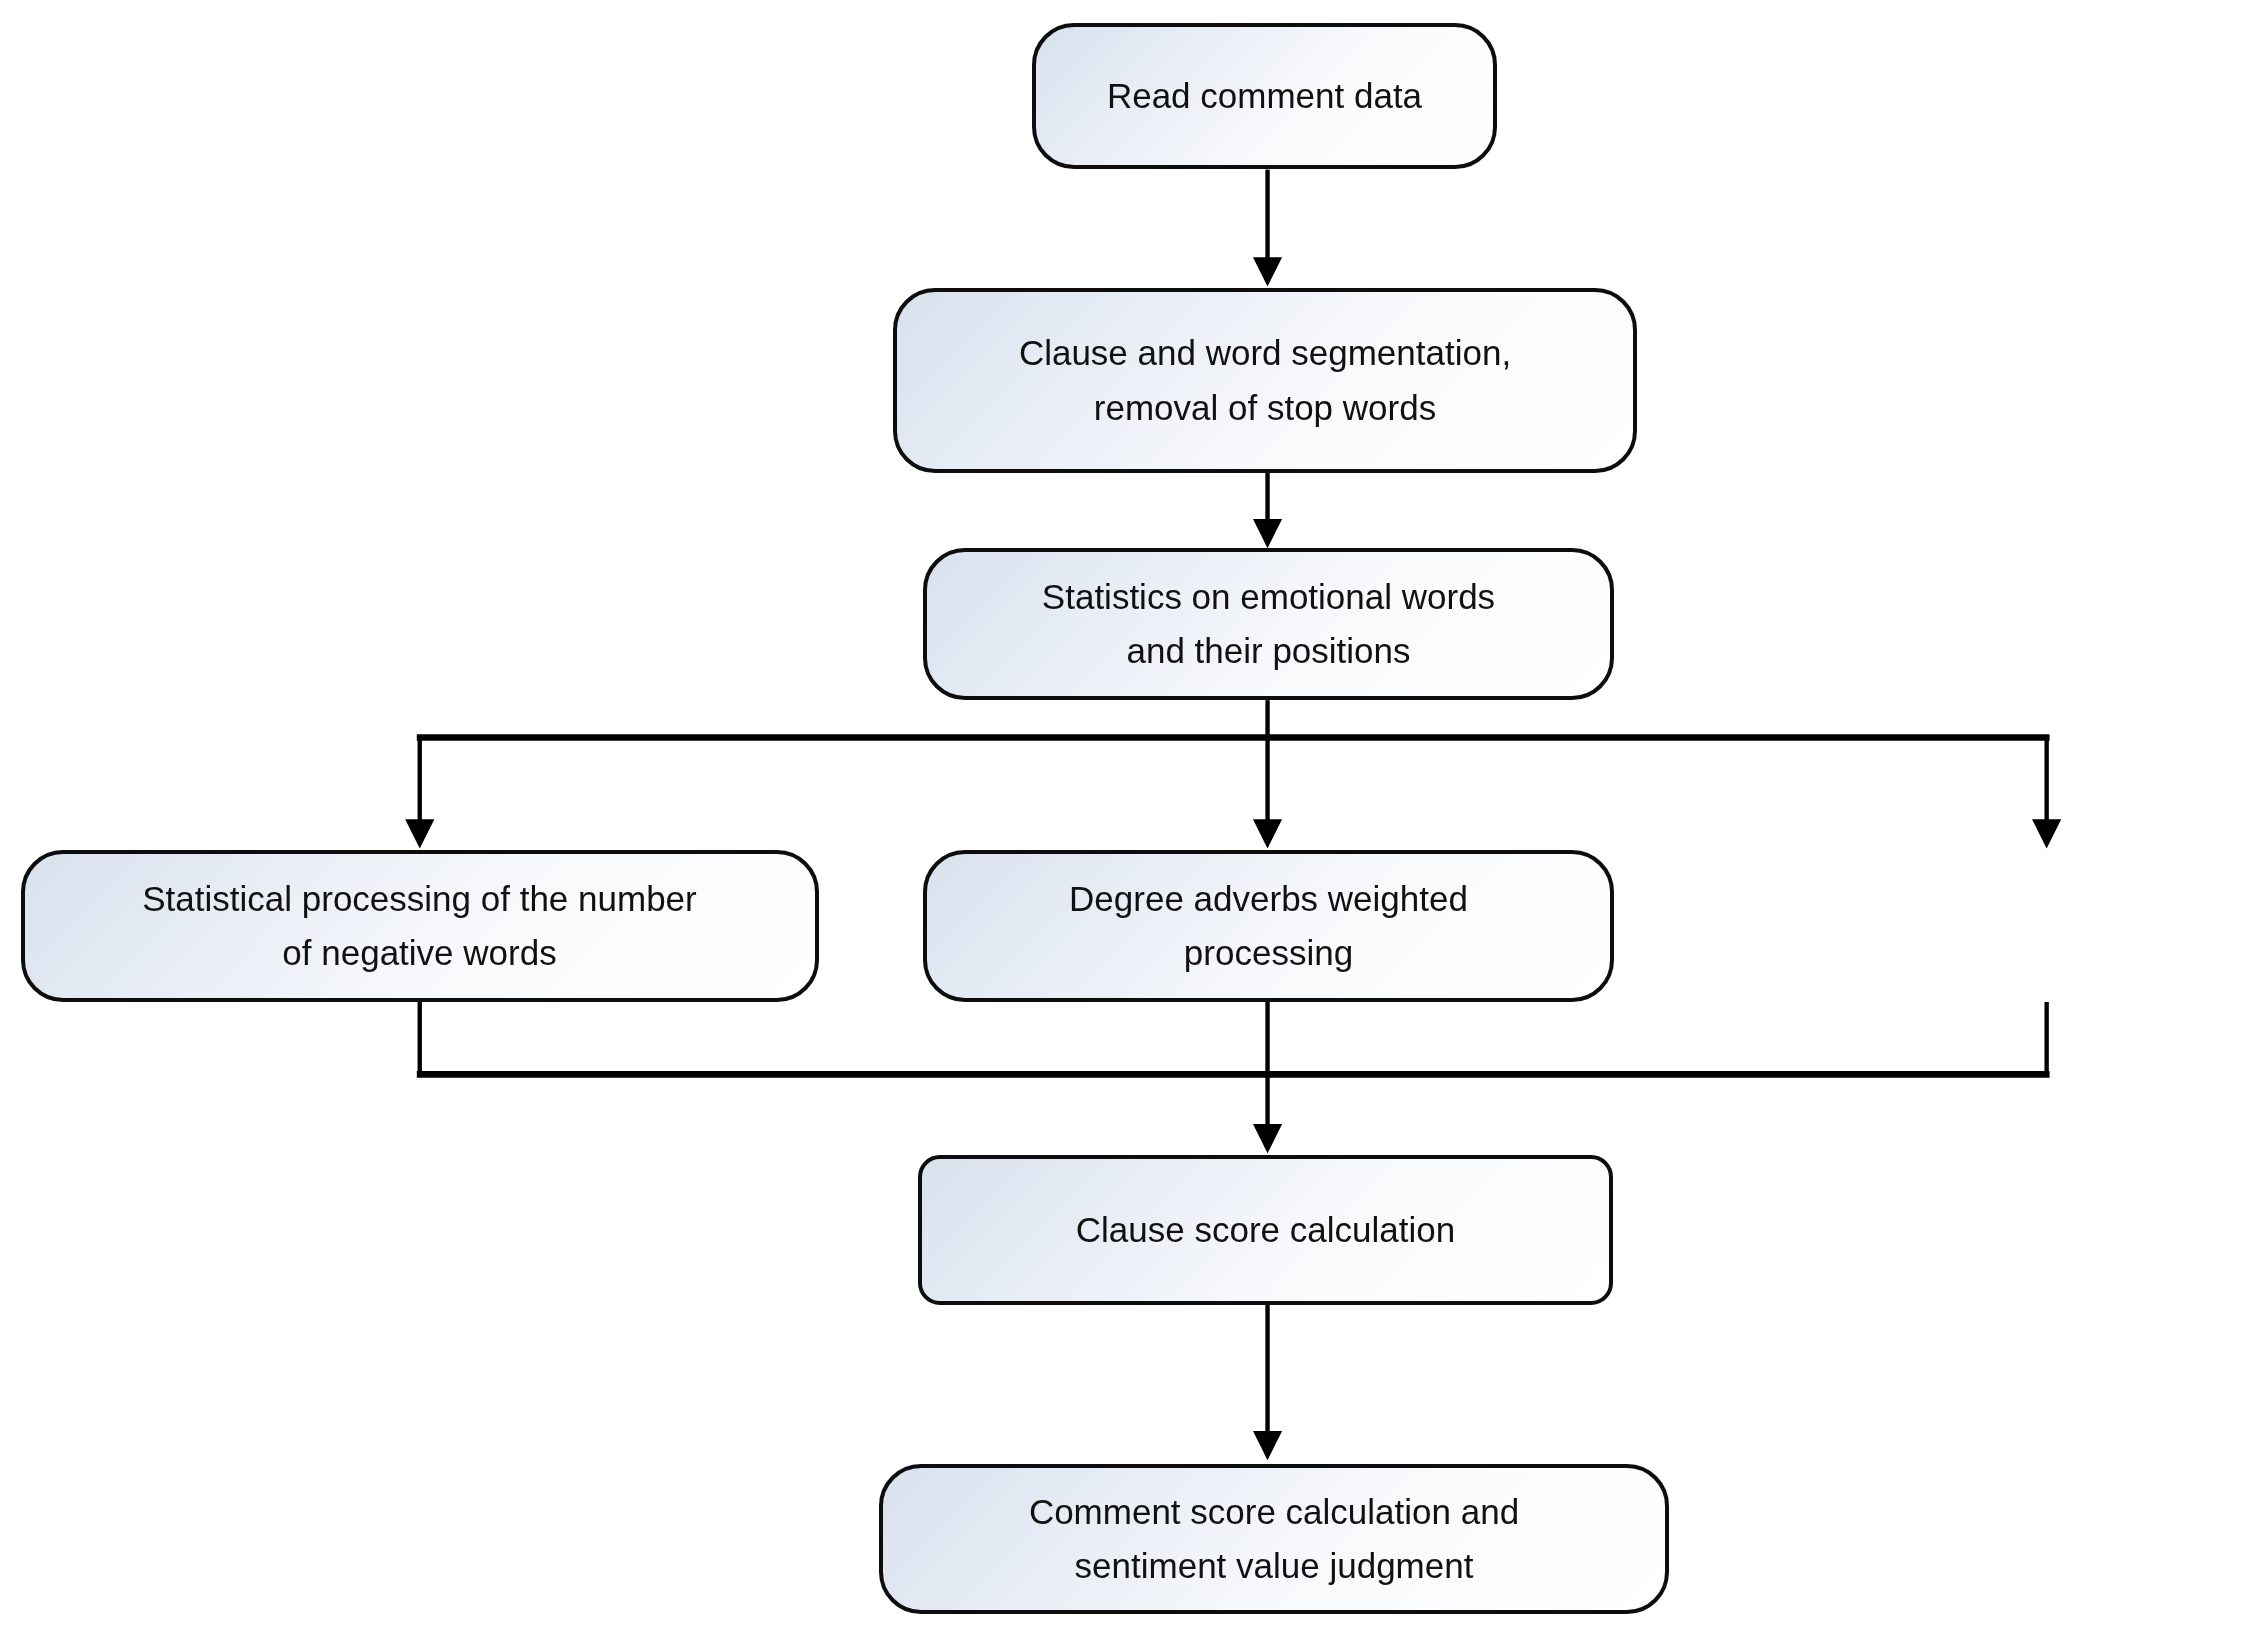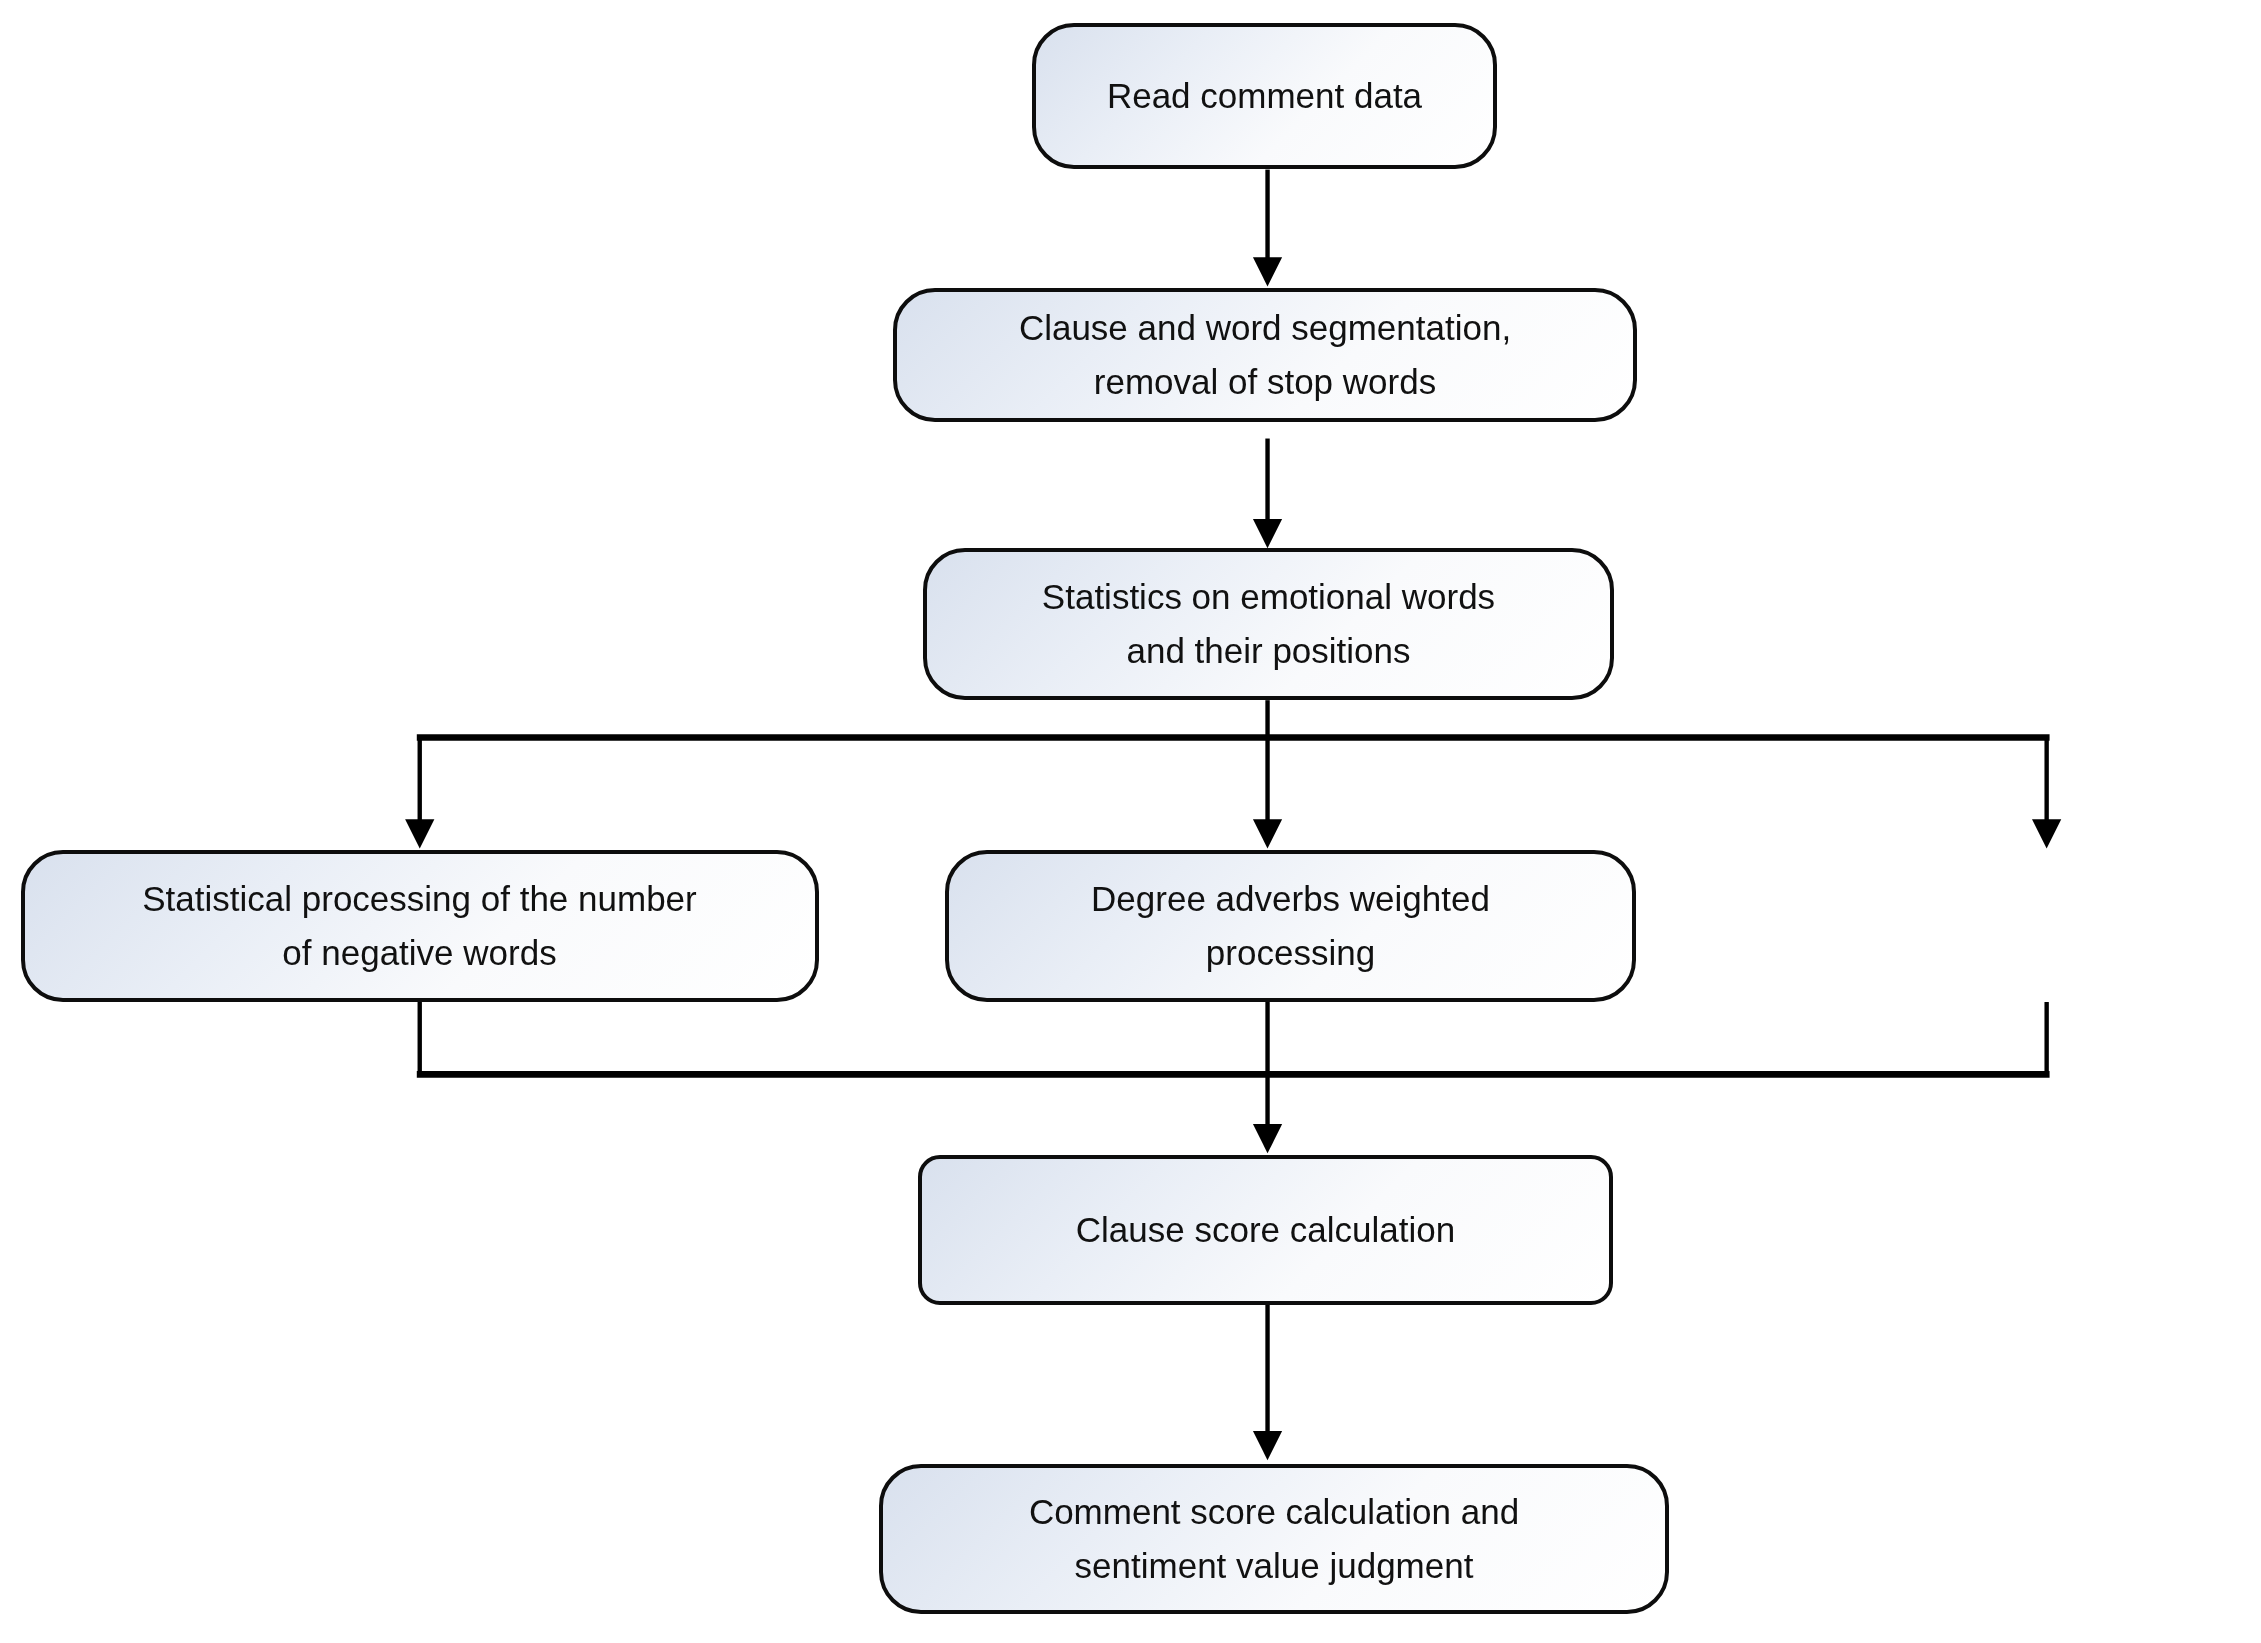--- a/index.html
+++ b/index.html
@@ -75,30 +75,30 @@
     </g>
 
     <g>
       <line x1="1734" y1="1785" x2="1734" y2="1962" stroke="#000" stroke-width="6"></line>
       <polygon points="1714,1958 1754,1958 1734,1998" fill="#000"></polygon>
     </g>
   </svg>
 
   <div class="node" style="left:1032px; top:23.4px; width:465px; height:146px;">Read comment data</div>
 
-  <div class="node" style="left:893px; top:288px; width:744px; height:134px;">Clause and word segmentation,
+  <div class="node" style="left:893px; top:288px; width:744px; height:185px;">Clause and word segmentation,
 removal of stop words</div>
 
   <div class="node" style="left:20.5px; top:850px; width:798px; height:152px;">Statistical processing of the number
 of negative words</div>
 
   <div class="node" style="left:923px; top:548px; width:691px; height:152px;">Statistics on emotional words
 and their positions</div>
 
-  <div class="node" style="left:945px; top:850px; width:691px; height:152px;">Degree adverbs weighted
+  <div class="node" style="left:923px; top:850px; width:691px; height:152px;">Degree adverbs weighted
 processing</div>
 
 
   <div class="node" style="left:918px; top:1155px; width:695px; height:150px;border-radius:22px;">Clause score calculation</div>
 
   <div class="node" style="left:879px; top:1464px; width:790px; height:150px;">Comment score calculation and
 sentiment value judgment</div>
 
 </div>
 

